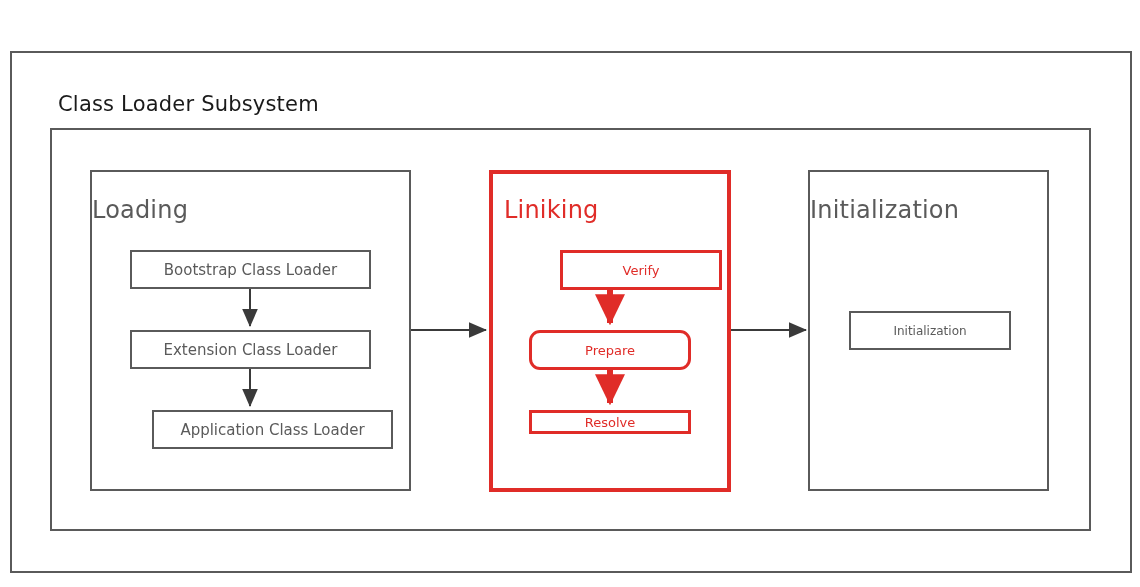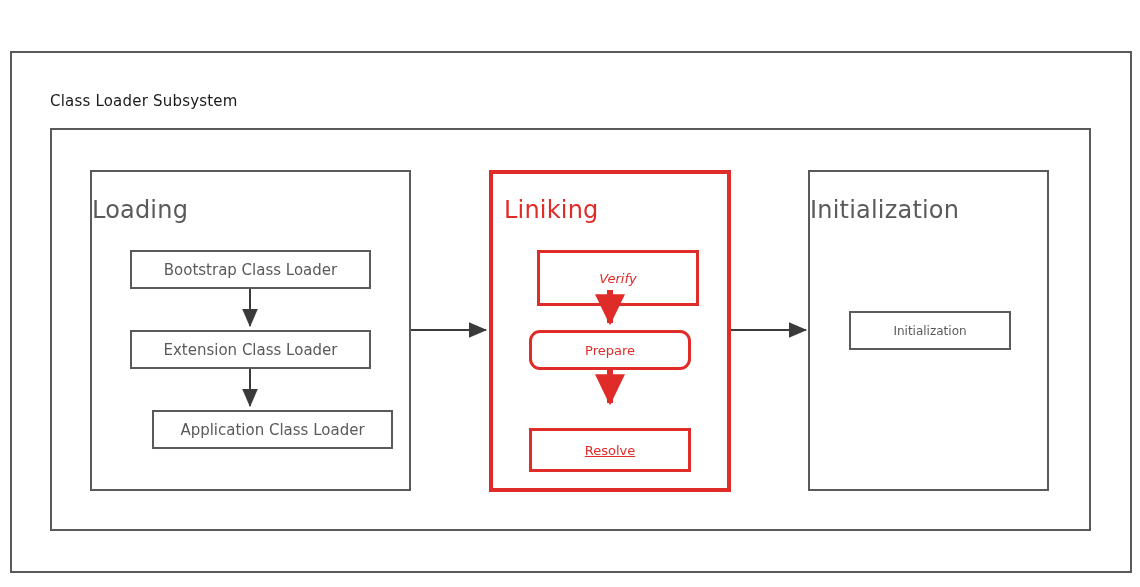--- a/index.html
+++ b/index.html
@@ -26,23 +26,23 @@
     position: absolute;
     left: 10px;
     top: 13px;
     font-size: 20px;
     color: #5a5a5a;
     letter-spacing: 0.2px;
     white-space: nowrap;
   }
   .subsystem-title {
     position: absolute;
-    left: 50px;
+    left: 58px;
     top: 92px;
-    font-size: 15px;
+    font-size: 21px;
     color: #1a1a1a;
     letter-spacing: 0.2px;
     white-space: nowrap;
   }
   
   .frame {
     position: absolute;
     box-sizing: border-box;
     border: 2px solid #5a5a5a;
     background: transparent;
@@ -105,23 +105,23 @@
   .node.small {
     border: 2px solid #5a5a5a;
     color: #5a5a5a;
     font-size: 12px;
   }
 
   .node-bootstrap { left: 130px; top: 250px; width: 241px; height: 39px; }
   .node-extension { left: 130px; top: 330px; width: 241px; height: 39px; }
   .node-application { left: 130px; top: 410px; width: 241px; height: 39px; margin-left: 22px; }
 
-  .node-verify  { left: 537px; top: 250px; width: 162px; height: 56px; font-style: italic; }
+  .node-verify  { left: 560px; top: 250px; width: 162px; height: 40px; }
   .node-prepare { left: 529px; top: 330px; width: 162px; height: 40px; border-radius: 11px; }
-  .node-resolve { left: 529px; top: 428px; width: 162px; height: 44px; text-decoration: underline; }
+  .node-resolve { left: 529px; top: 410px; width: 162px; height: 24px; }
 
   .node-initialization { left: 849px; top: 311px; width: 162px; height: 39px; }
 
   
   #arrows {
     position: absolute;
     left: 0; top: 0;
     width: 1140px;
     height: 587px;
     pointer-events: none;

